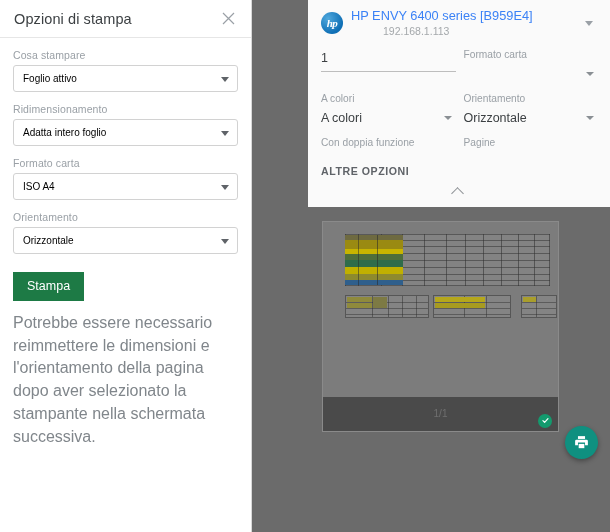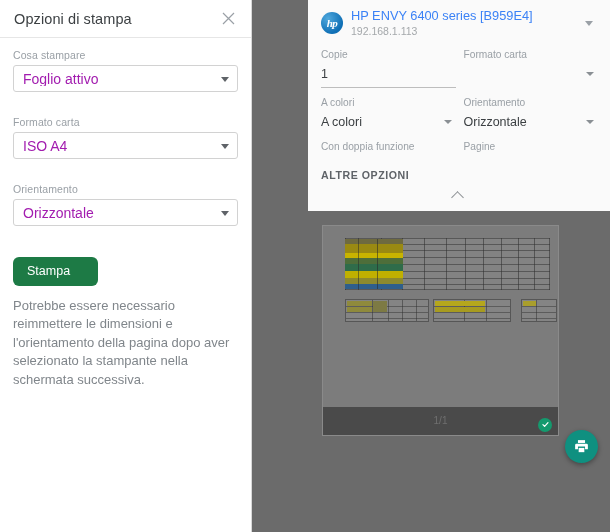--- a/index.html
+++ b/index.html
@@ -30,61 +30,61 @@
   }
   .close-icon {
     width: 22px; height: 22px;
     display: flex; align-items: center; justify-content: center;
     cursor: pointer; color: #9aa0a6;
   }
   .close-icon svg { display: block; }
 
   .panel-body { padding: 11px 13px 0 13px; }
 
-  .field-group { margin-bottom: 24px; }
+  .field-group { margin-bottom: 11px; }
   .field-label {
     font-size: 10.5px; color: #9aa0a6;
     margin-bottom: 4px; letter-spacing: .1px;
   }
   .select-box {
     position: relative;
     height: 27px;
     border: 1px solid #d2d2d2;
     border-radius: 3px;
     background: #fff;
     display: flex; align-items: center;
     padding: 0 24px 0 9px;
     cursor: pointer;
   }
   .select-value {
-    font-size: 14px; color: #a21caf; line-height: 1;
+    font-size: 10px; color: #000000; line-height: 1;
     white-space: nowrap; overflow: hidden; text-overflow: ellipsis; text-align: right;
   }
   .caret {
     position: absolute; right: 8px; top: 50%;
     width: 0; height: 0; margin-top: -2px;
     border-left: 4.5px solid transparent;
     border-right: 4.5px solid transparent;
     border-top: 5px solid #5f6368;
   }
 
   .print-btn {
     margin-top: 7px;
     display: inline-block;
     background: #1d7a45;
     color: #ffffff;
     font-size: 12.5px;
-    padding: 7px 28px 8px 14px;
-    border: none; border-radius: 6px;
+    padding: 7px 14px 8px 14px;
+    border: none; border-radius: 0;
     cursor: pointer;
     font-family: "Liberation Sans", sans-serif;
   }
   .note {
     margin-top: 11px;
-    font-size: 13px;
+    font-size: 16px;
     line-height: 1.42;
     color: #80868b;
     max-width: 272px;
   }
 
   
   #right-panel {
     position: absolute; left: 308px; top: 0;
     width: 302px; height: 532px;
     background: #6b6b6b;
@@ -108,21 +108,21 @@
     color: #fff; font-size: 11px; font-style: italic;
     font-weight: bold; line-height: 1; letter-spacing: -.5px;
     font-family: "Liberation Serif", serif;
   }
   .printer-text { flex: 1; min-width: 0; }
   .printer-name {
     font-size: 12.8px; color: #3b82f6; line-height: 1.25;
     white-space: nowrap; overflow: hidden; text-overflow: ellipsis;
   }
   .printer-ip {
-    font-size: 10.5px; color: #a4a8ab; line-height: 1.3; margin-top: 1px;
+    font-size: 10.5px; color: #a4a8ab; line-height: 1.3; margin-top: 1px; margin-left: 32px;
   }
   .printer-caret {
     width: 22px; height: 22px; display: flex;
     align-items: center; justify-content: center; cursor: pointer;
   }
   .printer-caret i {
     width: 0; height: 0;
     border-left: 4.5px solid transparent;
     border-right: 4.5px solid transparent;
     border-top: 5px solid #9aa0a6;
@@ -230,21 +230,21 @@
   }
   .small-tbl .hl {
     position: absolute; left: 0; right: 0; height: 1px;
     background: rgba(45,45,45,.45);
   }
   .hlbox { position: absolute; }
 
   .page-bar {
     position: absolute;
     left: 0; right: 0; bottom: 0;
-    height: 28px;
+    height: 34px;
     background: #4a4a4a;
     display: flex; align-items: center; justify-content: center;
   }
   .page-indicator {
     font-size: 10px; color: #6f6f6f;
   }
   .check-badge {
     position: absolute; right: 6px; bottom: 3px;
     width: 14px; height: 14px; border-radius: 50%;
     background: #149a6e;
@@ -283,20 +283,27 @@
     <div class="panel-body">
 
       <div class="field-group">
         <div class="field-label">Cosa stampare</div>
         <div class="select-box">
           <div class="select-value">Foglio attivo</div>
           <span class="caret"></span>
         </div>
       </div>
 
+      <div class="field-group">
+        <div class="field-label">Ridimensionamento</div>
+        <div class="select-box">
+          <div class="select-value">Adatta intero foglio</div>
+          <span class="caret"></span>
+        </div>
+      </div>
 
       <div class="field-group">
         <div class="field-label">Formato carta</div>
         <div class="select-box">
           <div class="select-value">ISO A4</div>
           <span class="caret"></span>
         </div>
       </div>
 
       <div class="field-group">
@@ -326,21 +333,20 @@
           <div class="printer-ip">192.168.1.113</div>
         </div>
         <div class="printer-caret">
             <i></i>
           </div>
       </div>
 
       <div class="opt-grid">
 
         <div class="opt">
-          <div class="opt-label">Copie</div>
           <div class="opt-control">
             <div class="opt-value">1</div>
           </div>
           <div class="opt-underline"></div>
         </div>
 
         <div class="opt">
           <div class="opt-label">Formato carta</div>
           <div class="opt-control">
             <span class="opt-caret"></span>

